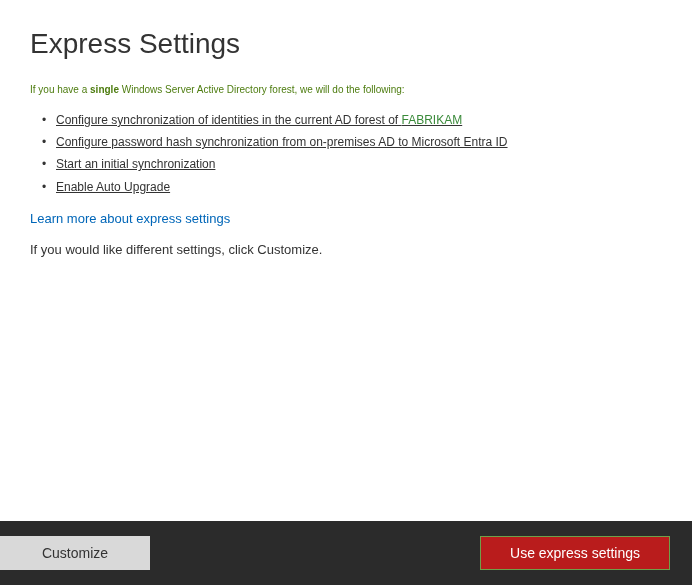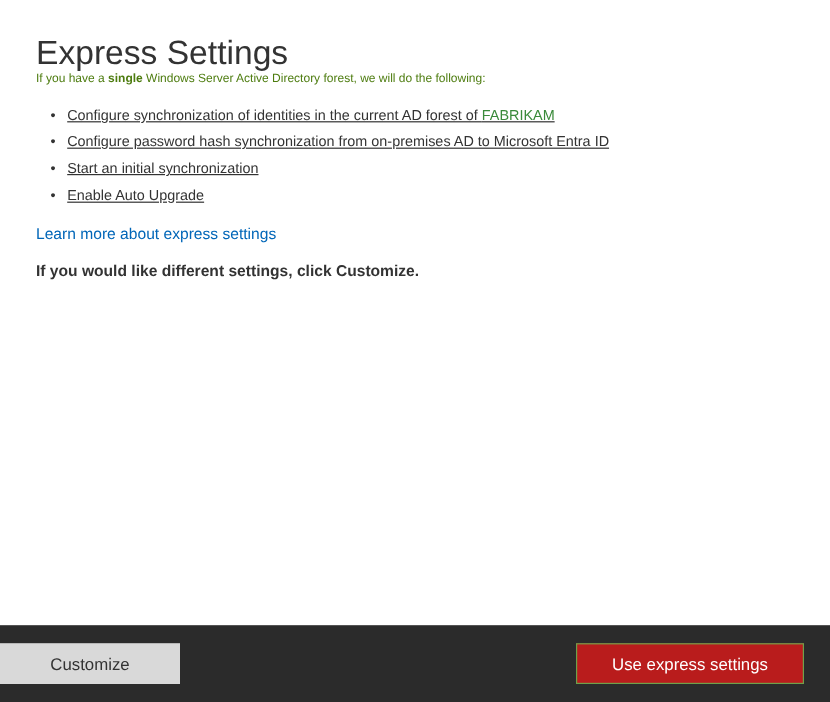--- a/index.html
+++ b/index.html
@@ -17,20 +17,21 @@
       position: relative;
       overflow: hidden;
     }
     .content {
       padding: 28px 30px 0 30px;
     }
     h1 {
       font-size: 28px;
       font-weight: 300;
       color: #333;
+      margin-bottom: 24px;
     }
     .intro {
       font-size: 10px;
       color: #4d7c0f;
       margin-bottom: 16px;
     }
     .intro b {
       font-weight: 700;
     }
     ul {
@@ -61,21 +62,20 @@
       color: #0066b8;
       text-decoration: none;
       font-size: 13px;
       display: inline-block;
       margin-bottom: 16px;
       cursor: pointer;
     }
     .customize-note {
       font-size: 13px;
       color: #333;
-      font-weight: bold;
     }
     .footer {
       position: absolute;
       bottom: 0;
       left: 0;
       right: 0;
       height: 64px;
       background: #2b2b2b;
       display: flex;
       justify-content: space-between;

